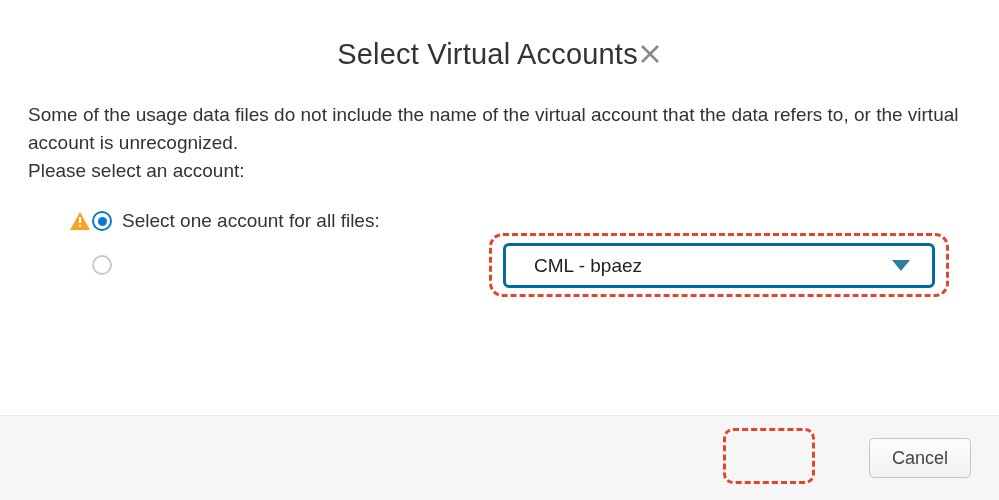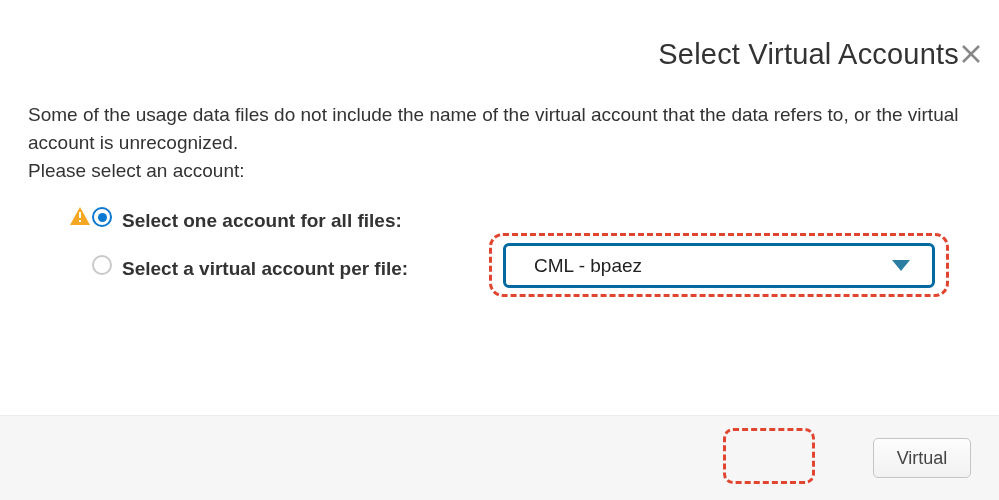--- a/index.html
+++ b/index.html
@@ -11,23 +11,23 @@
       overflow: hidden;
       position: relative;
     }
     .dialog {
       display: flex;
       flex-direction: column;
       height: 100%;
     }
     .header {
       display: flex;
-      justify-content: flex-end;
+      justify-content: center;
       align-items: flex-start;
-      padding: 38px 16px 0 28px;
+      padding: 38px 28px 0 28px;
     }
     .title {
       font-size: 29px;
       font-weight: 400;
       color: #333;
       letter-spacing: 0.2px;
     }
     .close-btn {
       cursor: pointer;
       color: #888;
@@ -43,23 +43,23 @@
       padding: 30px 28px 10px 28px;
       flex: 1;
       color: #333;
       font-size: 19px;
       line-height: 1.48;
     }
     .desc { }
     .prompt { margin-bottom: 22px; }
     .option-row {
       display: flex;
+      align-items: center;
       margin-bottom: 20px;
       padding-left: 42px;
-      font-weight: bold;
     }
     .warn-icon { width: 20px; height: 18px; margin-right: 2px; }
     .radio {
       width: 20px; height: 20px;
       border-radius: 50%;
       border: 2px solid #c9c9c9;
       display: inline-flex;
       align-items: center;
       justify-content: center;
       margin-right: 10px;
@@ -176,31 +176,30 @@
       <span class="radio selected">
         <span class="radio-dot"></span>
       </span>
       <span class="radio-label">Select one account for all files:</span>
     </div>
 
     <div class="option-row" style="padding-left:64px;">
       <span class="radio">
         <span></span>
       </span>
-      <span class="radio-label">Select a virtual account per file:</span>
     </div>
   </div>
 
   <div class="dropdown-wrap">
     <div class="dropdown">
       <span>CML - bpaez</span>
       <span class="dropdown-caret"></span>
     </div>
   </div>
 
   <div class="highlight-box highlight-dropdown"></div>
   <div class="highlight-box highlight-ok"></div>
 
   <div class="footer">
-    <button class="btn btn-secondary">Virtual</button>
+    <button class="btn btn-secondary">Cancel</button>
   </div>
 
 </div>
 
 </body></html>

